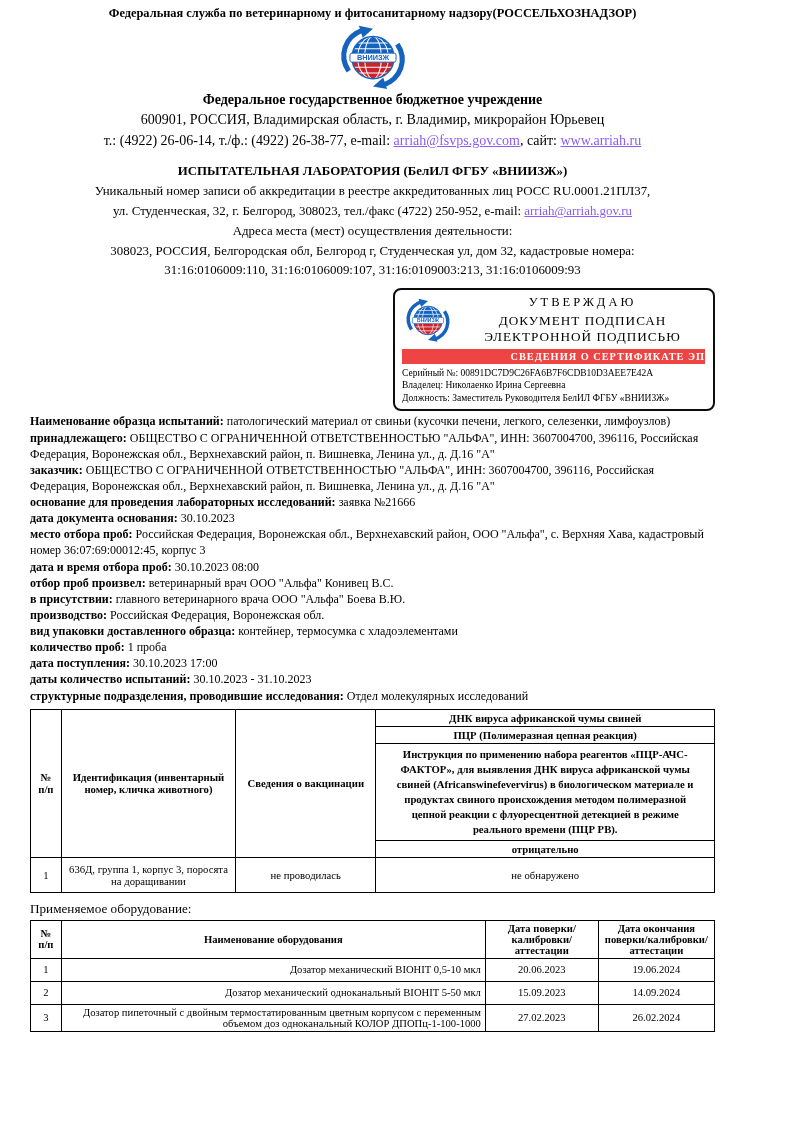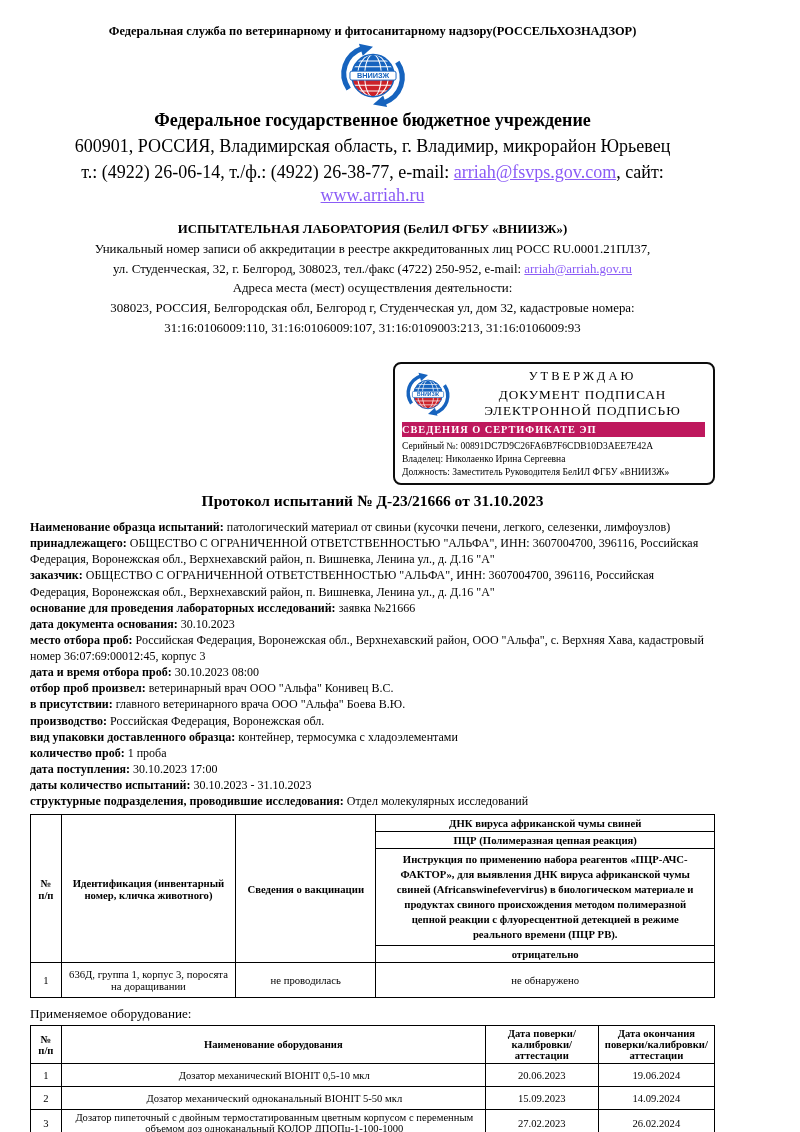--- a/index.html
+++ b/index.html
@@ -1,52 +1,52 @@
 <!DOCTYPE html>
 <html><head>
 <meta charset="utf-8">
 <style>
   html,body{margin:0;padding:0;background:#fff;}
-  .page{width:745px;height:1132px;box-sizing:border-box;padding:22px 30px 8px;
+  .page{width:745px;height:1132px;box-sizing:border-box;padding:4px 30px 8px;
         font-family:"Liberation Serif", serif;color:#000;overflow:hidden;position:relative;}
   .center{text-align:center;}
   .bold{font-weight:bold;}
   .hdr-agency{font-size:12.4px;font-weight:bold;margin-top:2px;}
   .logo{display:block;margin:4px auto 2px;width:78px;height:64px;}
-  .hdr-line{font-size:18px;margin:2px 0;line-height:1.32;}
+  .hdr-line{font-size:14px;margin:2px 0;line-height:1.32;}
   .lab-block{margin-top:13px;}
   .lab-line{font-size:12.9px;margin:2px 0;line-height:1.38;}
   a.doc-link{color:#8b5cf6;text-decoration:underline;cursor:pointer;}
   
-  .stamp{width:322px;margin:24px 0 2px auto;border:2.5px solid #0c0c0c;border-radius:8px;
+  .stamp{width:322px;margin:8px 0 2px auto;border:2.5px solid #0c0c0c;border-radius:8px;
          padding:5px 8px 5px 7px;box-sizing:border-box;}
   .stamp-top{display:flex;align-items:center;}
   .stamp-logo{width:52px;height:46px;flex:0 0 auto;margin-right:6px;}
   .stamp-top-text{flex:1;text-align:center;}
   .stamp-approve{font-size:12.5px;letter-spacing:3px;}
   .stamp-signed{font-size:13.2px;letter-spacing:1px;line-height:1.2;margin-top:3px;}
-  .stamp-bar{background:#be185d;color:#fff;font-size:10.3px;font-weight:bold;letter-spacing:1px;
-             text-align:left;padding:2px 0;margin:4px 0 3px;}
+  .stamp-bar{background:#ef4444;color:#fff;font-size:10.3px;font-weight:bold;letter-spacing:1px;
+             text-align:right;padding:2px 0;margin:4px 0 3px;}
   .stamp-detail{font-size:9.5px;line-height:1.32;}
   
   .protocol-title{font-size:15.5px;font-weight:bold;text-align:center;margin:7px 0 9px;}
   .field{font-size:12px;line-height:1.345;margin:0;}
   .results-heading{font-size:13.2px;font-weight:bold;line-height:1.345;margin:0;}
   
   table{border-collapse:collapse;width:100%;}
   td,th{border:1px solid #000;padding:2px 4px;vertical-align:middle;}
   .res-table{margin-top:5px;font-size:10.7px;}
   .res-table td{text-align:center;}
   .res-head{font-weight:bold;}
   .res-method{font-weight:bold;line-height:1.4;padding:3px 10px;}
   .res-data td{height:30px;}
   .equip-heading{font-size:13.2px;margin:8px 0 3px;}
   .equip-table{font-size:10.6px;}
   .equip-table td{text-align:center;height:18px;}
-  .equip-table .eq-name{text-align:center;padding-left:6px;}
+  .equip-table .eq-name{text-align:right;padding-left:6px;}
   .equip-table .eq-head{font-weight:bold;text-align:center;}
   svg text{font-family:"Liberation Sans", sans-serif;}
 </style>
 </head>
 <body>
 
 <div class="page">
 
   <div class="center hdr-agency">Федеральная служба по ветеринарному и фитосанитарному надзору(РОССЕЛЬХОЗНАДЗОР)</div>
 
@@ -127,21 +127,20 @@
           <div>ЭЛЕКТРОННОЙ ПОДПИСЬЮ</div>
         </div>
       </div>
     </div>
     <div class="stamp-bar">СВЕДЕНИЯ О СЕРТИФИКАТЕ ЭП</div>
     <div class="stamp-detail">Серийный №: 00891DC7D9C26FA6B7F6CDB10D3AEE7E42A</div>
     <div class="stamp-detail">Владелец: Николаенко Ирина Сергеевна</div>
     <div class="stamp-detail">Должность: Заместитель Руководителя БелИЛ ФГБУ «ВНИИЗЖ»</div>
   </div>
 
-  <div class="protocol-title">Протокол испытаний № Д-23/21666 от 31.10.2023</div>
 
   <div>
     <p class="field"><b>Наименование образца испытаний:</b><span> патологический материал от свиньи (кусочки печени, легкого, селезенки, лимфоузлов)</span></p>
     <p class="field"><b>принадлежащего:</b><span> ОБЩЕСТВО С ОГРАНИЧЕННОЙ ОТВЕТСТВЕННОСТЬЮ "АЛЬФА", ИНН: 3607004700, 396116, Российская Федерация, Воронежская обл., Верхнехавский район, п. Вишневка, Ленина ул., д. Д.16 "А"</span></p>
     <p class="field"><b>заказчик:</b><span> ОБЩЕСТВО С ОГРАНИЧЕННОЙ ОТВЕТСТВЕННОСТЬЮ "АЛЬФА", ИНН: 3607004700, 396116, Российская Федерация, Воронежская обл., Верхнехавский район, п. Вишневка, Ленина ул., д. Д.16 "А"</span></p>
     <p class="field"><b>основание для проведения лабораторных исследований:</b><span> заявка №21666</span></p>
     <p class="field"><b>дата документа основания:</b><span> 30.10.2023</span></p>
     <p class="field"><b>место отбора проб:</b><span> Российская Федерация, Воронежская обл., Верхнехавский район, ООО "Альфа", с. Верхняя Хава, кадастровый номер 36:07:69:00012:45, корпус 3</span></p>
     <p class="field"><b>дата и время отбора проб:</b><span> 30.10.2023 08:00</span></p>
     <p class="field"><b>отбор проб произвел:</b><span> ветеринарный врач ООО "Альфа" Конивец В.С.</span></p>

